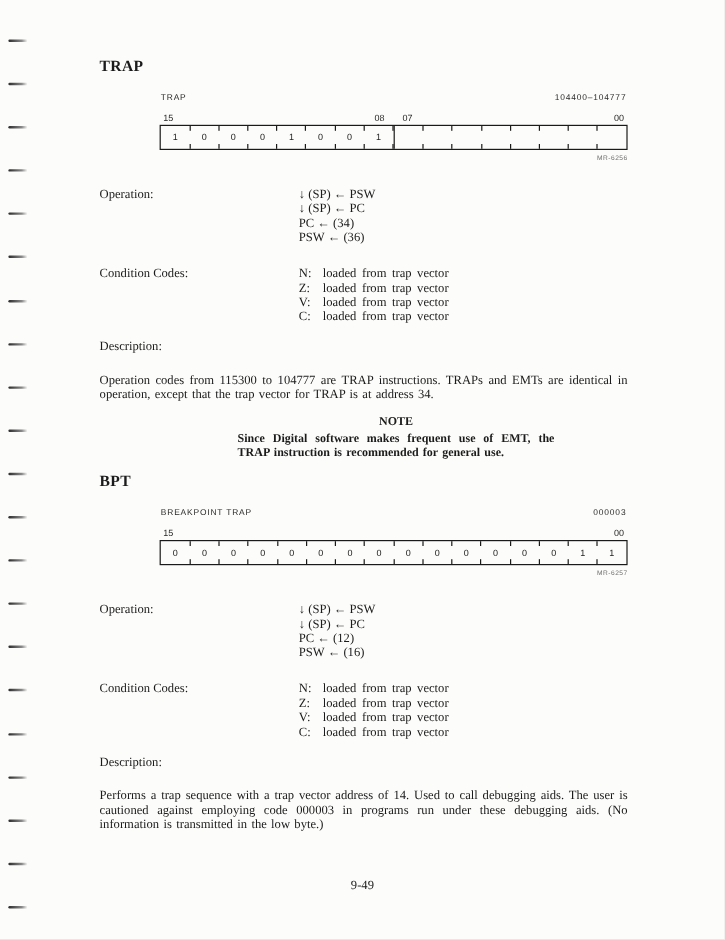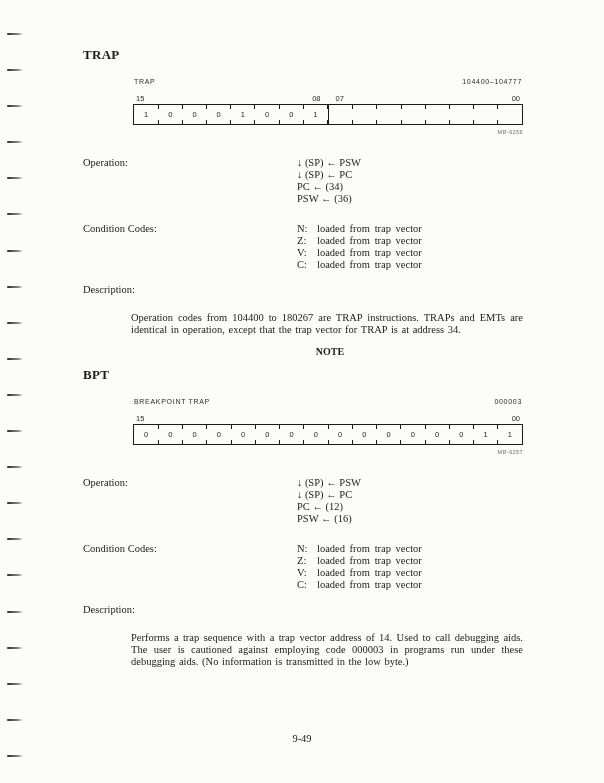--- a/index.html
+++ b/index.html
@@ -64,21 +64,21 @@
     text-align:right; font-family:"Liberation Sans", sans-serif;
     font-size:5.5px; letter-spacing:0.4px; color:#6d6d6d; margin-top:4px;
   }
 
   
   .spec-row { display:flex; font-size:10.5px; line-height:12px;gap:16px; }
   .spec-row.op   { margin-top:22px; }
   .spec-row.cc   { margin-top:18px; }
   .spec-row.desc { margin-top:13px;flex-direction:column; }
   .spec-label { width:150px; flex-shrink:0; }
-  .spec-value { flex:1 1 auto;margin-left:48px; }
+  .spec-value { flex:1 1 auto; }
   .cc-row .cc-code { display:inline-block; width:20px; }
   .cc-row { word-spacing:2px; }
   .desc-text { text-align:justify; word-spacing:1px; }
 
   
   .note-block { margin:10px 0 0 115px; width:264px; font-weight:bold; font-size:10px; line-height:12.5px; }
   .note-heading { text-align:center; margin-bottom:1px; }
   .note-text { text-align:justify; word-spacing:1px; }
 
   .page-number {
@@ -170,25 +170,26 @@
       <div class="spec-value">
         <div class="cc-row"><span class="cc-code">N:</span><span>loaded from trap vector</span></div>
         <div class="cc-row"><span class="cc-code">Z:</span><span>loaded from trap vector</span></div>
         <div class="cc-row"><span class="cc-code">V:</span><span>loaded from trap vector</span></div>
         <div class="cc-row"><span class="cc-code">C:</span><span>loaded from trap vector</span></div>
       </div>
     </div>
 
     <div class="spec-row desc">
       <div class="spec-label">Description:</div>
-      <div class="spec-value desc-text">Operation codes from 104400 to 180267 are TRAP instructions. TRAPs and EMTs are identical in operation, except that the trap vector for TRAP is at address 34.</div>
+      <div class="spec-value desc-text">Operation codes from 115300 to 104777 are TRAP instructions. TRAPs and EMTs are identical in operation, except that the trap vector for TRAP is at address 34.</div>
     </div>
 
     <div class="note-block">
       <div class="note-heading">NOTE</div>
+      <div class="note-text">Since Digital software makes frequent use of EMT, the TRAP instruction is recommended for general use.</div>
     </div>
 
     <h1 class="section-heading bpt">BPT</h1>
 
     <div class="reg-figure">
       <div class="fig-toprow">
         <span>BREAKPOINT TRAP</span>
         <span>000003</span>
       </div>
       <div class="fig-bitrow single">

